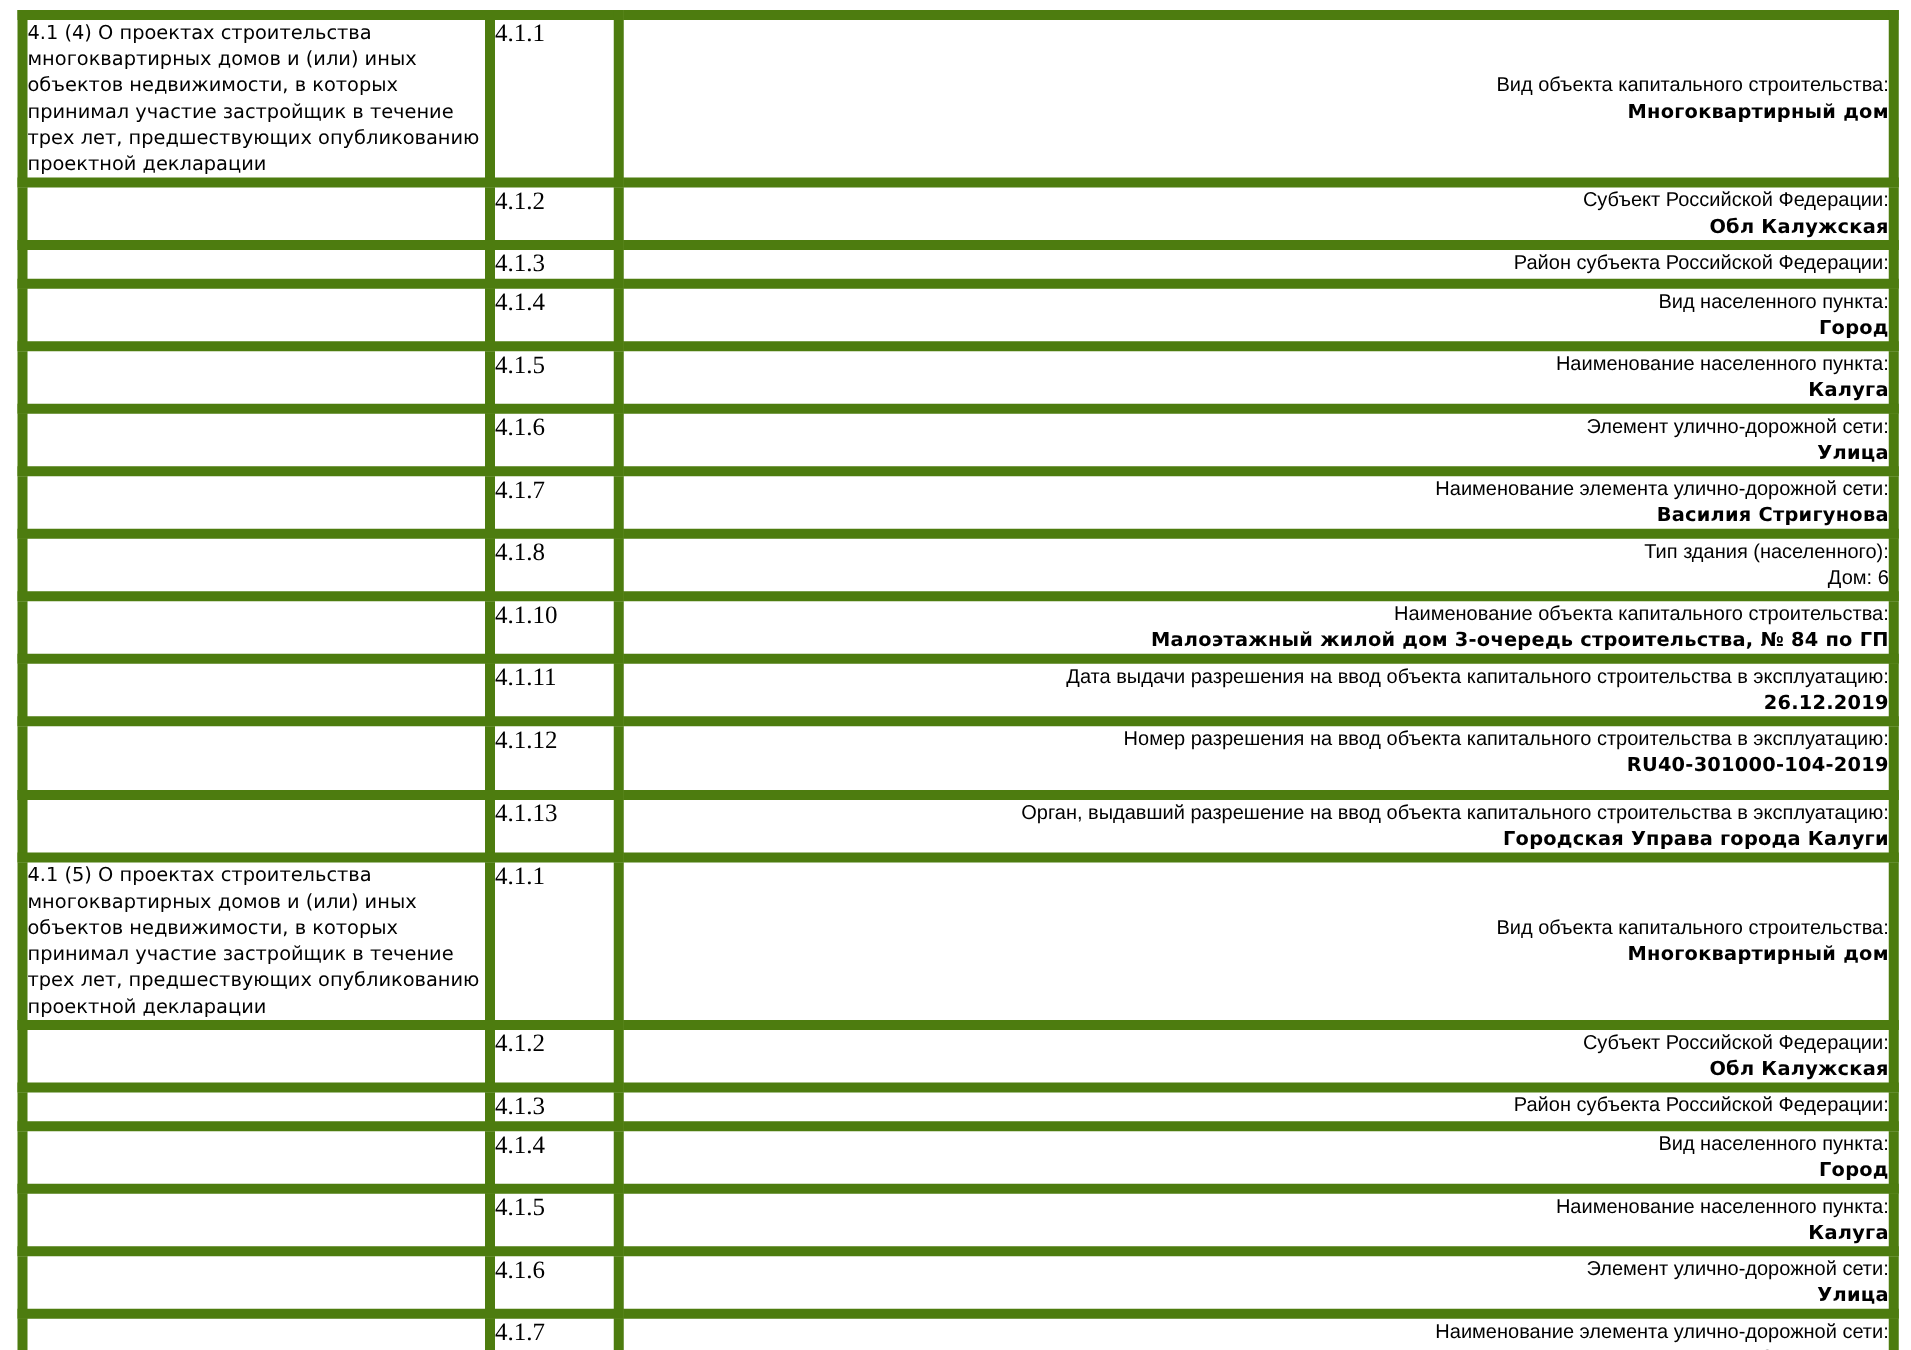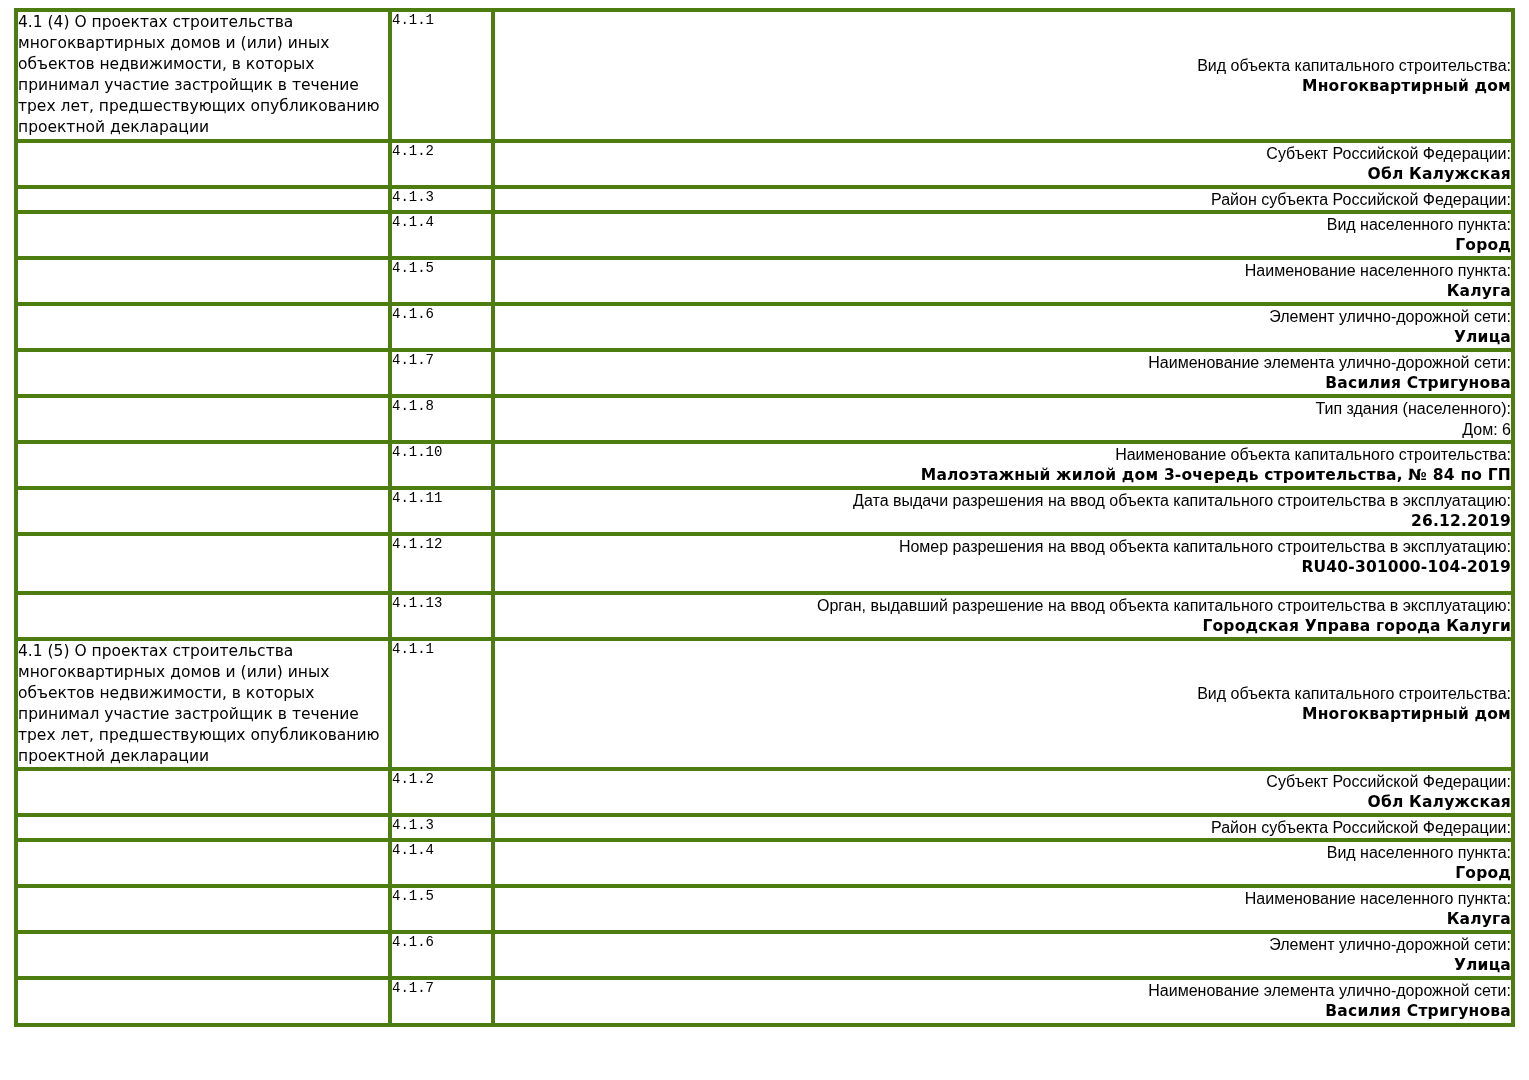--- a/index.html
+++ b/index.html
@@ -11,36 +11,36 @@
     color: #000000;
     font-family: "Liberation Sans", sans-serif;
   }
   table.decl {
     border-collapse: collapse;
     table-layout: fixed;
     margin: 8px 0 0 14px;
     width: 1497px;
   }
   table.decl td {
-    border: 4px solid #4d7c0f;
+    border: 8px solid #4d7c0f;
     padding: 0;
     vertical-align: top;
     overflow: hidden;
   }
   td.desc-cell {
     font-family: "DejaVu Sans", sans-serif;
     font-size: 15.5px;
     line-height: 21px;
     padding: 2px 4px 2px 3px;
     white-space: pre-line;
   }
   td.code-cell {
     vertical-align: middle;
-    font-family: Liberation Mono, monospace;
-    font-size: 14px;
+    font-family: Liberation Serif, serif;
+    font-size: 20px;
     padding-left: 5px;
     margin-left: 23px;
   }
   td.content-cell {
     padding: 1px 6px 1px 5px;
     text-align: right;
   }
   tr.row-header td.content-cell {
     vertical-align: middle;
   }

